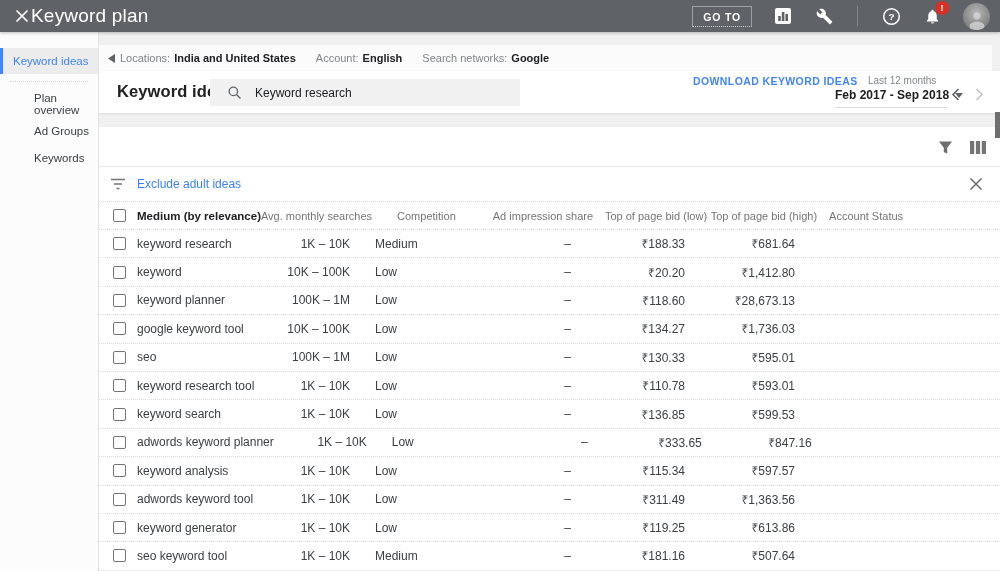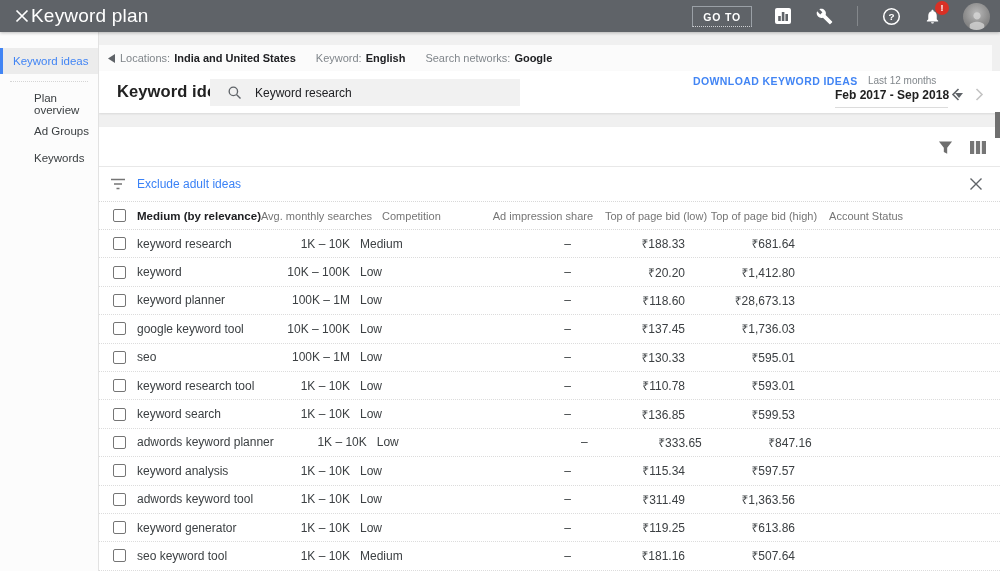--- a/index.html
+++ b/index.html
@@ -89,21 +89,21 @@
   .filter-list-icon { margin-left:9px; width:20px; display:flex; justify-content:center; cursor:pointer; }
   .exclude-link { margin-left:9px; color:#3b82f6; font-size:12px; cursor:pointer; }
   .filter-close { position:absolute; right:16px; top:10px; width:15px; height:15px; cursor:pointer; }
   
   .thead { display:flex; align-items:center; height:28px; border-bottom:1px dotted #d8d8d8; font-size:11px; color:#757575; }
   .trow  { display:flex; align-items:center; height:28.4px; border-bottom:1px dotted #dcdcdc; font-size:12px; color:#3c4043; }
   .cell { white-space:nowrap; }
   .c-cb     { flex:0 0 38px; padding-left:14px; display:flex; align-items:center; }
   .c-kw     { flex:0 0 120px; overflow:visible; }
   .c-search { flex:0 0 93px; text-align:right; }
-  .c-comp   { flex:0 0 95px; padding-left:10px; }
+  .c-comp   { flex:0 0 95px; padding-left:25px; }
   .c-ais    { flex:0 0 126px; text-align:right; }
   .c-low    { flex:0 0 114px; text-align:right; }
   .c-high   { flex:0 0 110px; text-align:right; }
   .c-status { flex:1 1 auto; padding-left:12px; }
   .thead .c-kw { font-weight:bold; color:#202124; font-size:11.5px; }
   .checkbox { width:13px; height:13px; border:1.5px solid #757575; border-radius:2px; background:#fff; cursor:pointer; }
   
   .scroll-thumb { position:absolute; right:0; top:112px; width:5px; height:26px; background:#6f6f6f; z-index:40; }
 </style>
 </head>
@@ -176,21 +176,21 @@
       <span class="collapse-arrow">
         <svg width="7" height="9" viewBox="0 0 7 9">
             <path d="M7 0v9L0 4.5z" fill="#5f6368"></path>
           </svg>
       </span>
       <span class="setting-item">
         <span class="setting-label">Locations:</span>
         <span class="setting-value">India and United States</span>
       </span>
       <span class="setting-item">
-        <span class="setting-label">Keyword:</span>
+        <span class="setting-label">Account:</span>
         <span class="setting-value">English</span>
       </span>
       <span class="setting-item">
         <span class="setting-label">Search networks:</span>
         <span class="setting-value">Google</span>
       </span>
     </div>
 
     <section class="header-card">
       <span class="page-title">Keyword ideas</span>
@@ -306,21 +306,21 @@
         </div>
 
         <div class="trow">
           <div class="cell c-cb">
             <span class="checkbox"></span>
           </div>
           <div class="cell c-kw">google keyword tool</div>
           <div class="cell c-search">10K – 100K</div>
           <div class="cell c-comp">Low</div>
           <div class="cell c-ais">–</div>
-          <div class="cell c-low">₹137.45</div>
+          <div class="cell c-low">₹134.27</div>
           <div class="cell c-high">₹1,736.03</div>
           <div class="cell c-status"></div>
         </div>
 
         <div class="trow">
           <div class="cell c-cb">
             <span class="checkbox"></span>
           </div>
           <div class="cell c-kw">seo</div>
           <div class="cell c-search">100K – 1M</div>

